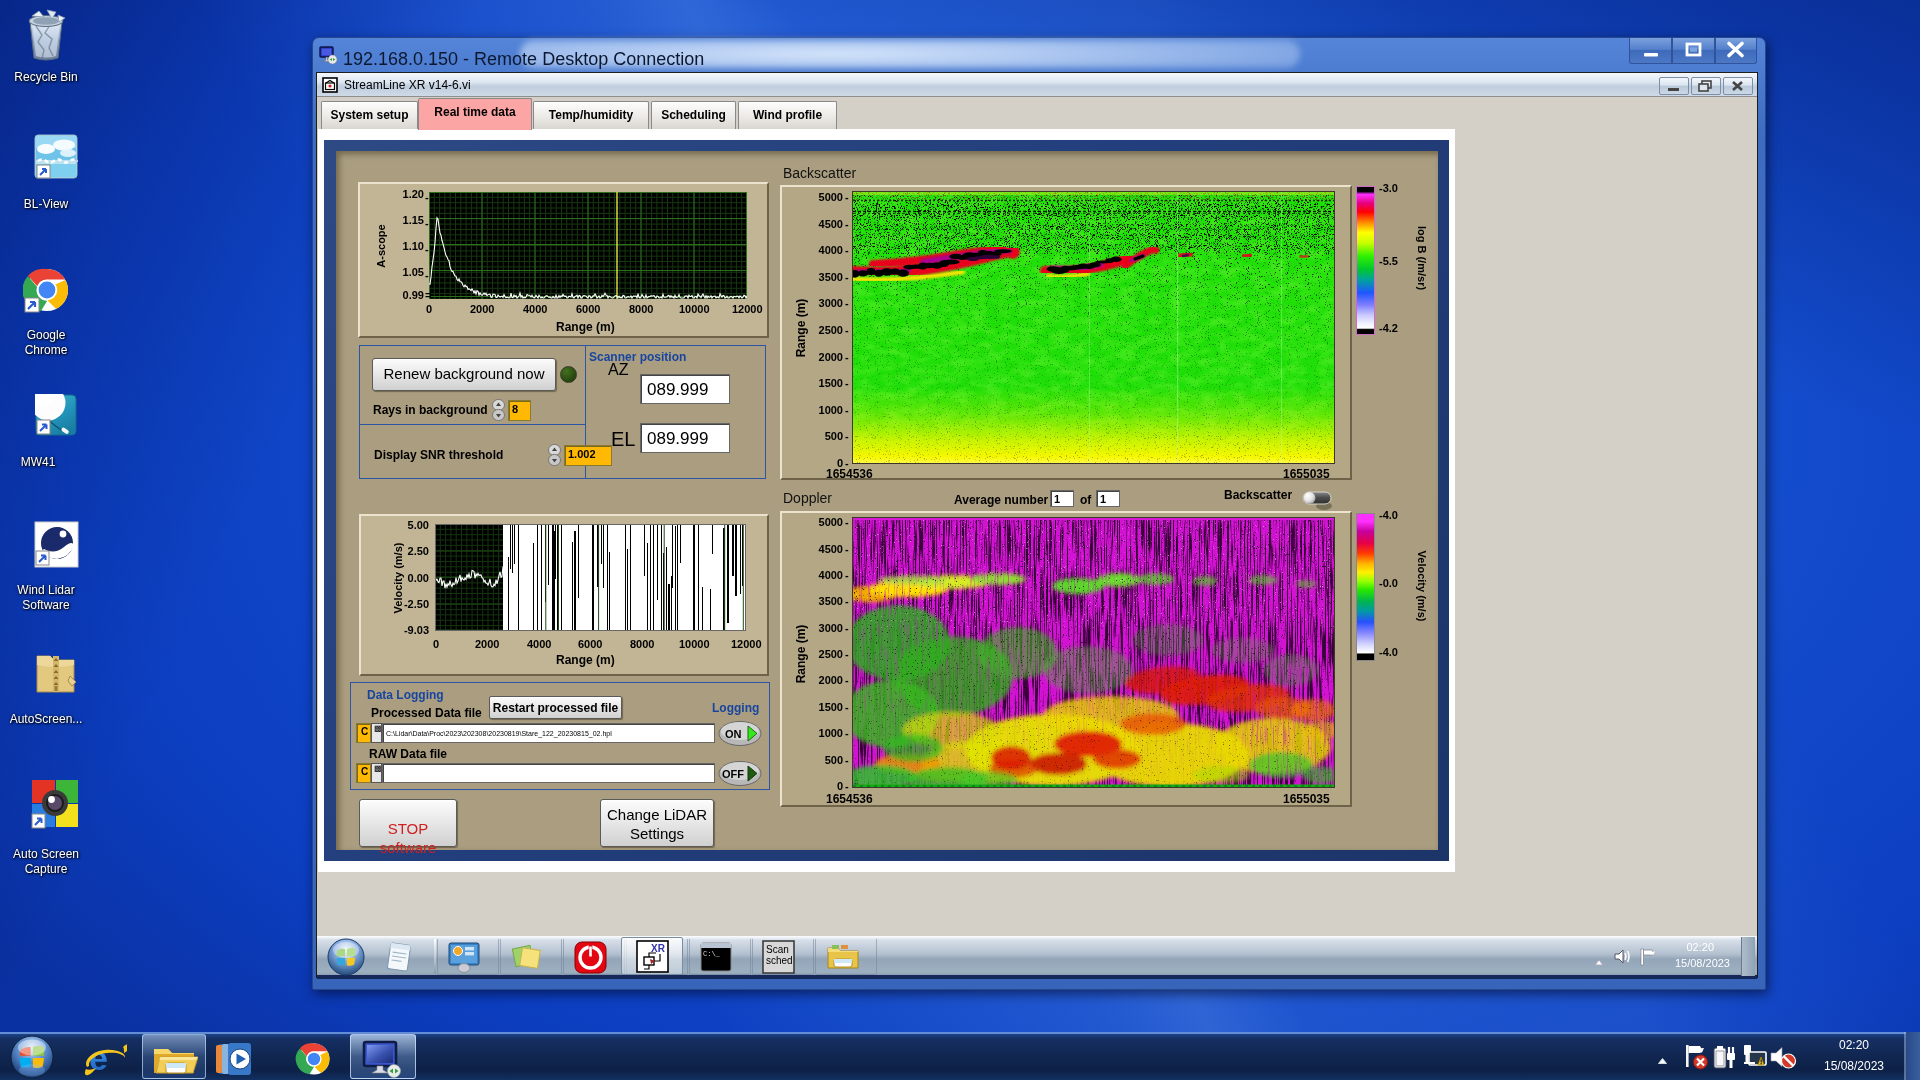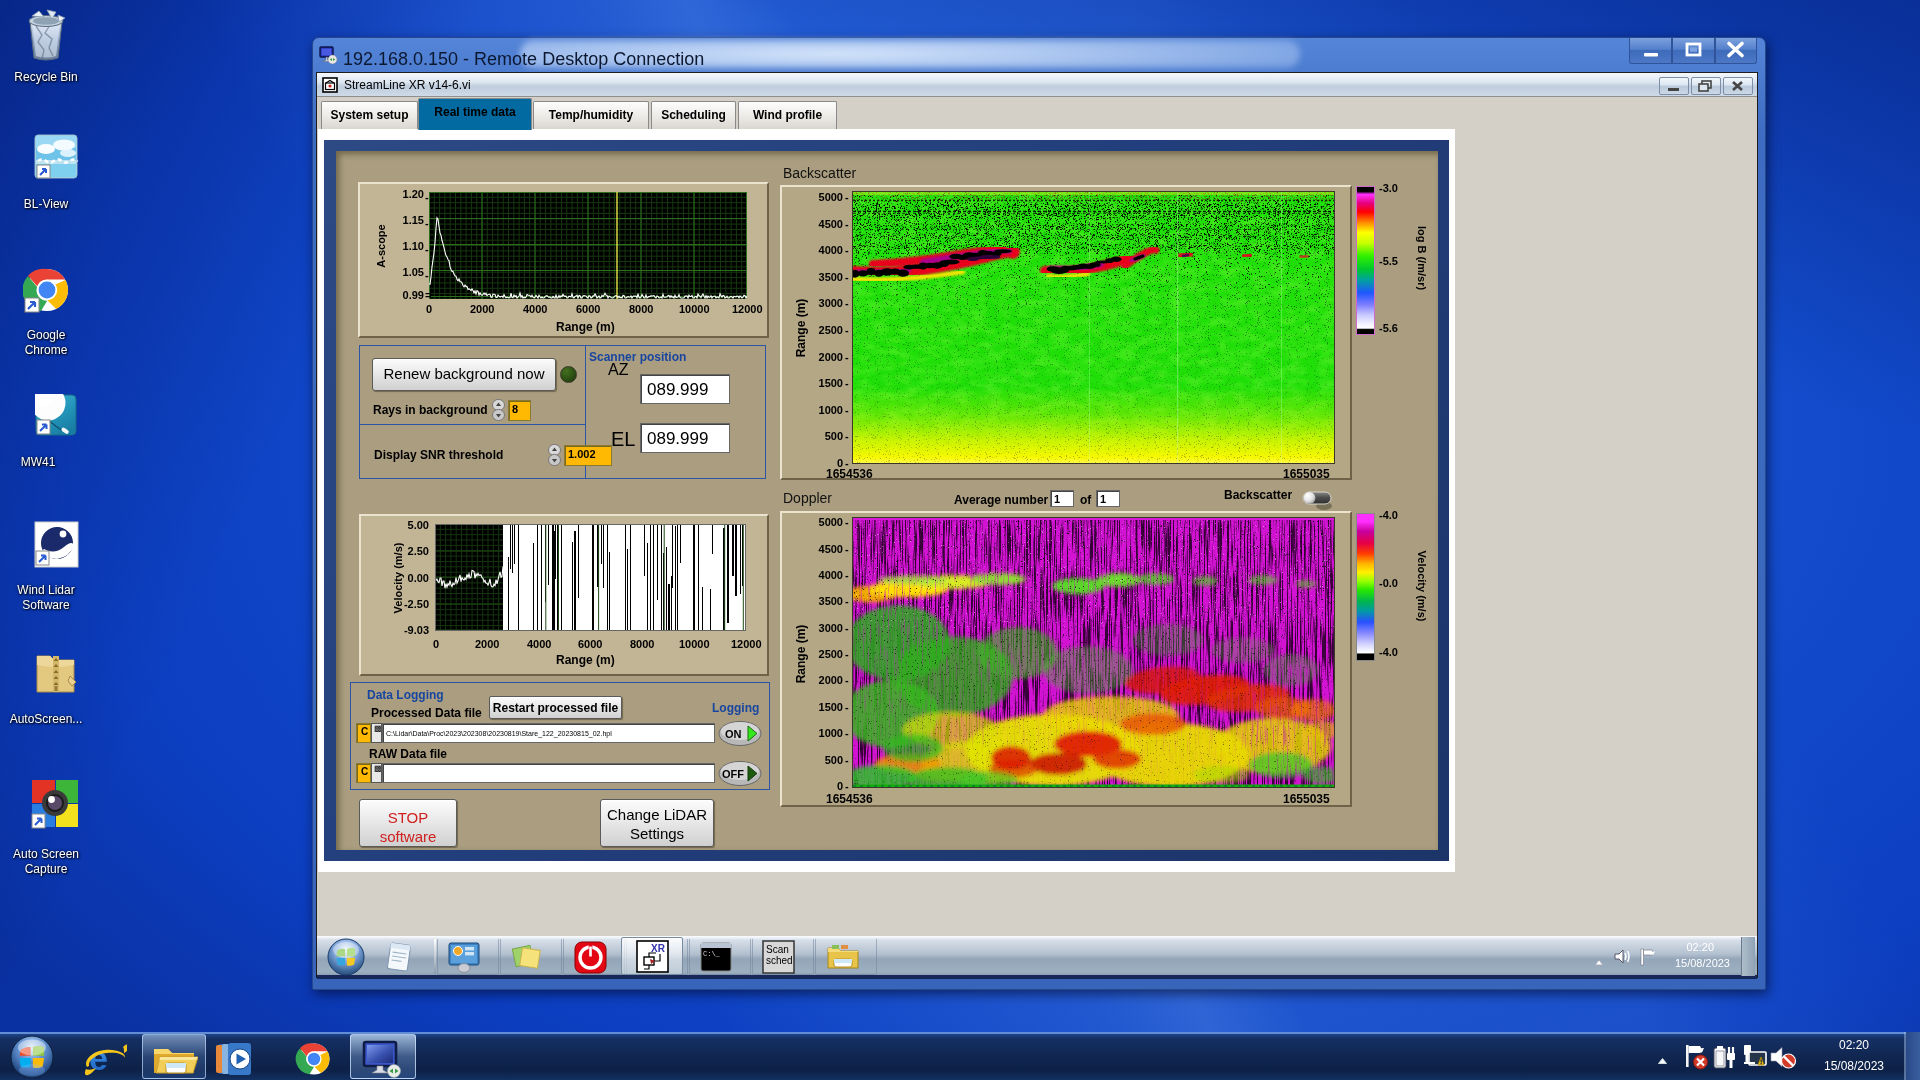--- a/index.html
+++ b/index.html
@@ -181,21 +181,21 @@
       </svg></div>
   <div class="appbt" style="left:1723px"><svg width="28" height="16">
         <path d="M9 4 L18 12 M18 4 L9 12" stroke="#444" stroke-width="2.6"></path>
       </svg></div>
 </div>
 <div id="TABS">
   <div class="tab" style="left:321px;width:97px">System setup</div>
   <div class="tab" style="left:533px;width:116px">Temp/humidity</div>
   <div class="tab" style="left:651px;width:85px">Scheduling</div>
   <div class="tab" style="left:738px;width:99px">Wind profile</div>
-  <div class="tab" style="left:418px;width:114px;top:98px;height:32px;background:#0369a1;z-index:3">Real time data</div>
+  <div class="tab" style="left:418px;width:114px;top:98px;height:32px;background:#fca5a5;z-index:3">Real time data</div>
 </div>
 <div id="tabpage"></div>
 <div id="panel"></div>
 <div id="pnl"></div>
 <div id="PNLC">
 
   <div class="bevelup" style="left:358px;top:182px;width:411px;height:156px"></div>
   <div class="abs" style="left:429px;top:192px;width:318px;height:107px;background:#000">
     <svg width="318" height="107" style="position:absolute;left:0;top:0">
       <g stroke="#16380f" stroke-width="1">
@@ -394,21 +394,21 @@
       <div class="tl" style="left:845px;top:430px">-</div>
       <div class="tl" style="left:845px;top:457px">-</div>
   </div>
   <div class="tl" style="left:766px;top:322px;transform:rotate(-90deg);transform-origin:center;font-size:12px;width:70px;text-align:center">Range (m)</div>
   <div class="tl" style="left:826px;top:468px;font-size:12px">1654536</div>
   <div class="tl" style="left:1283px;top:468px;font-size:12px">1655035</div>
 
   <div class="abs" style="left:1356px;top:186px;width:19px;height:149px;border:1px solid #d06ad0;background:linear-gradient(180deg,#000 0%,#000 3%,#ff30ff 5%,#e6007e 11%,#ff0000 17%,#ff8800 24%,#ffff00 31%,#c8ff00 38%,#30f000 47%,#00c830 56%,#00a39b 63%,#1f57ff 72%,#7d7dff 80%,#c8c8ff 87%,#f2f2ff 93%,#fff 96%,#000 97%,#000 100%)"></div>
   <div class="tl" style="left:1379px;top:182px">-3.0</div>
   <div class="tl" style="left:1379px;top:255px">-5.5</div>
-  <div class="tl" style="left:1379px;top:322px">-5.6</div>
+  <div class="tl" style="left:1379px;top:322px">-4.2</div>
   <div class="tl" style="left:1385px;top:252px;transform:rotate(90deg);transform-origin:center;width:90px;text-align:center;left:1377px">log B (/m/sr)</div>
 
   <div class="abs" style="left:783px;top:490px;font-size:14px;color:#111">Doppler</div>
   <div class="tl" style="left:954px;top:494px;font-size:12px">Average number</div>
   <div class="wbox" style="left:1050px;top:490px;width:24px;height:17px;font-size:11px;font-weight:bold;padding:2px 0 0 3px">1</div>
   <div class="tl" style="left:1080px;top:494px;font-size:12px">of</div>
   <div class="wbox" style="left:1096px;top:490px;width:24px;height:17px;font-size:11px;font-weight:bold;padding:2px 0 0 3px">1</div>
   <div class="tl" style="left:1224px;top:489px;font-size:12px">Backscatter</div>
   <div class="abs" style="left:1300px;top:490px;width:34px;height:22px"><svg width="34" height="22">
   <defs>
@@ -607,21 +607,21 @@
   <div class="amber" style="left:356px;top:763px;width:15px;height:20px;font-size:10px;padding-left:4px">C</div>
   <div class="abs" style="left:371px;top:763px;width:11px;height:20px;background:#e8e8e8;border:1px solid #555;font-size:8px;padding-left:2px">▩</div>
   <div class="wbox" style="left:382px;top:763px;width:333px;height:20px"></div>
   <div class="abs" style="left:718px;top:761px;width:44px;height:25px"><svg width="44" height="25">
         <ellipse cx="22" cy="12.5" rx="21" ry="12" fill="#b8b8b8" stroke="#666"></ellipse>
         <ellipse cx="22" cy="10" rx="19" ry="9" fill="#d5d5d5"></ellipse>
         <text x="4" y="17" font-size="11" font-weight="bold" fill="#000">OFF</text>
         <path d="M30 5 L39 12.5 L30 20 Z" fill="#1d5c10" stroke="#123a0a"></path>
       </svg></div>
 
-  <div class="lvbtn" style="left:359px;top:799px;width:98px;height:48px;font-size:15px;color:#d02020;padding-top:8px;line-height:19px">STOP<br>software</div>
+  <div class="lvbtn" style="left:359px;top:799px;width:98px;height:48px;font-size:15px;color:#d02020;padding-top:19px;line-height:19px">STOP<br>software</div>
   <div class="lvbtn" style="left:600px;top:799px;width:114px;height:48px;font-size:15px;padding-top:5px;line-height:19px">Change LiDAR<br>Settings</div>
 </div>
 <div id="RTASKBAR">
   <div class="abs" style="left:317px;top:936px;width:1440px;height:40px;background:linear-gradient(180deg,#fdfdfe 0%,#d7dfe9 10%,#b3c0cf 45%,#93a5b8 58%,#9db0c0 90%,#8799ad 100%)"></div>
   <div class="abs" style="left:317px;top:975px;width:1440px;height:4px;background:#16275a"></div>
 
   <div class="abs" style="left:327px;top:938px;width:38px;height:38px"><svg width="38" height="38">
     <circle cx="19" cy="19" r="18" fill="url(#rorb)"></circle>
         <circle cx="19" cy="19" r="18" fill="none" stroke="#1a3a6a" stroke-width="1"></circle>
     <defs>

